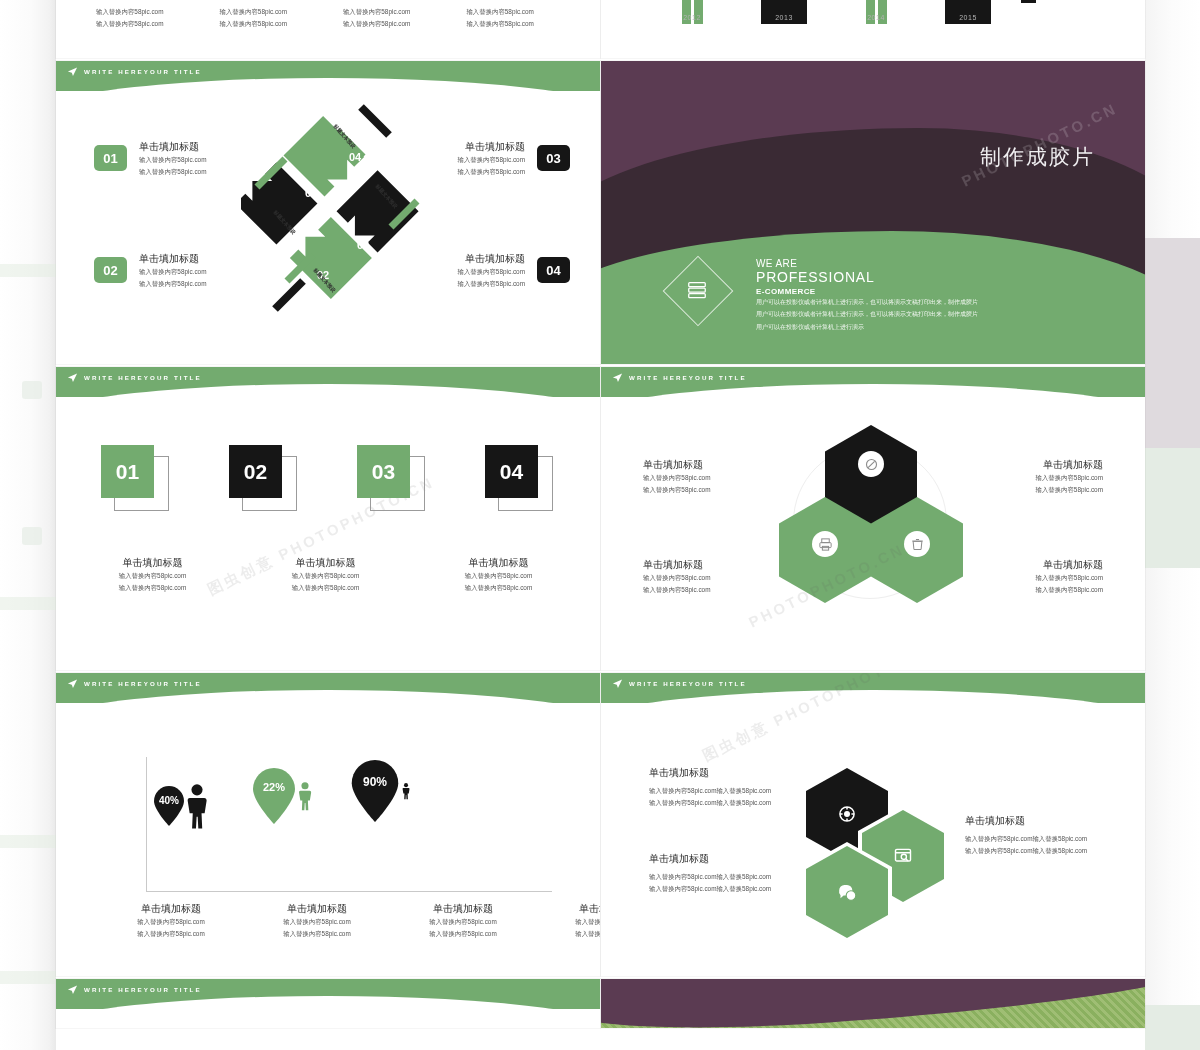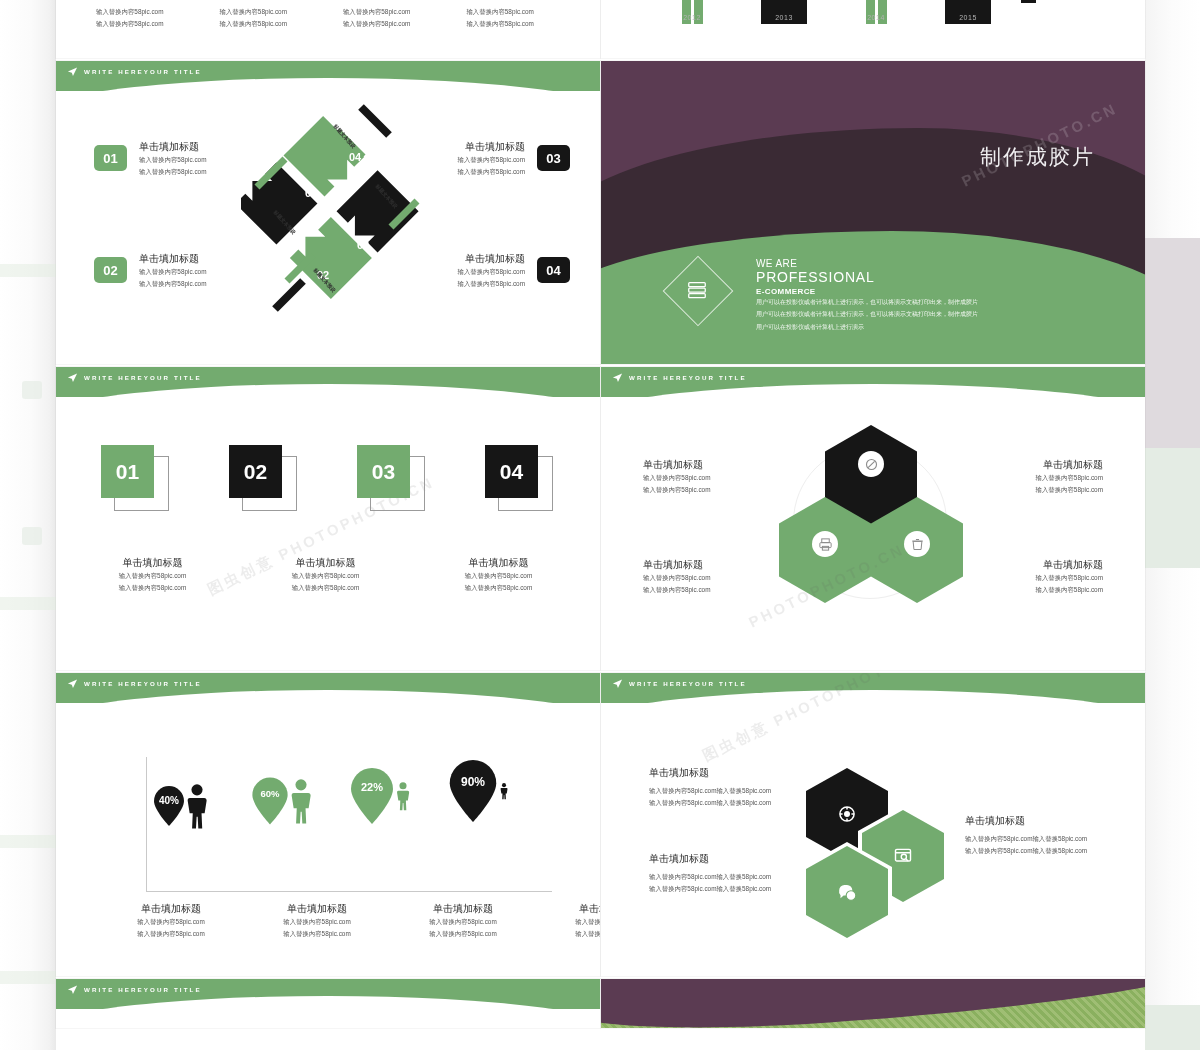--- a/index.html
+++ b/index.html
@@ -446,32 +446,20 @@
                 </svg>
               <span class="pintxt" style="position:absolute;left:0;right:0;top:9px;text-align:center;font-size:10px;">40%</span>
             </div>
             <svg width="22" height="46" viewBox="0 0 30 62">
                 <circle cx="15" cy="9" r="7.6" fill="#161616"></circle>
                 <path d="M5.2 20h19.6c2.1 0 3.6 1.8 3.3 3.8l-2.7 17h-4.2l.9 21h-5.3l-.9-16h-1.4l-.9 16H8.3l.9-21H5L2.3 23.8C2 21.8 3.1 20 5.2 20z" fill="#161616"></path>
               </svg>
           </div>
           <div class="pcell">
             <div class="pin">
-              <svg width="40" height="48" viewBox="0 0 34 40">
-                  <path d="M17 40C17 40 2 24 2 15a15 15 0 1 1 30 0c0 9-15 25-15 25z" fill="#73ab6f"></path>
-                </svg>
-              <span class="pintxt" style="position:absolute;left:0;right:0;top:11px;text-align:center;font-size:9.5px;">60%</span>
-            </div>
-            <svg width="27" height="56" viewBox="0 0 30 62">
-                <circle cx="15" cy="9" r="7.6" fill="#73ab6f"></circle>
-                <path d="M5.2 20h19.6c2.1 0 3.6 1.8 3.3 3.8l-2.7 17h-4.2l.9 21h-5.3l-.9-16h-1.4l-.9 16H8.3l.9-21H5L2.3 23.8C2 21.8 3.1 20 5.2 20z" fill="#73ab6f"></path>
-              </svg>
-          </div>
-          <div class="pcell">
-            <div class="pin">
               <svg width="48" height="56" viewBox="0 0 34 40">
                   <path d="M17 40C17 40 2 24 2 15a15 15 0 1 1 30 0c0 9-15 25-15 25z" fill="#73ab6f"></path>
                 </svg>
               <span class="pintxt" style="position:absolute;left:0;right:0;top:13px;text-align:center;font-size:11px;">22%</span>
             </div>
             <svg width="32" height="66" viewBox="0 0 30 62">
                 <circle cx="15" cy="9" r="7.6" fill="#73ab6f"></circle>
                 <path d="M5.2 20h19.6c2.1 0 3.6 1.8 3.3 3.8l-2.7 17h-4.2l.9 21h-5.3l-.9-16h-1.4l-.9 16H8.3l.9-21H5L2.3 23.8C2 21.8 3.1 20 5.2 20z" fill="#73ab6f"></path>
               </svg>
           </div>

